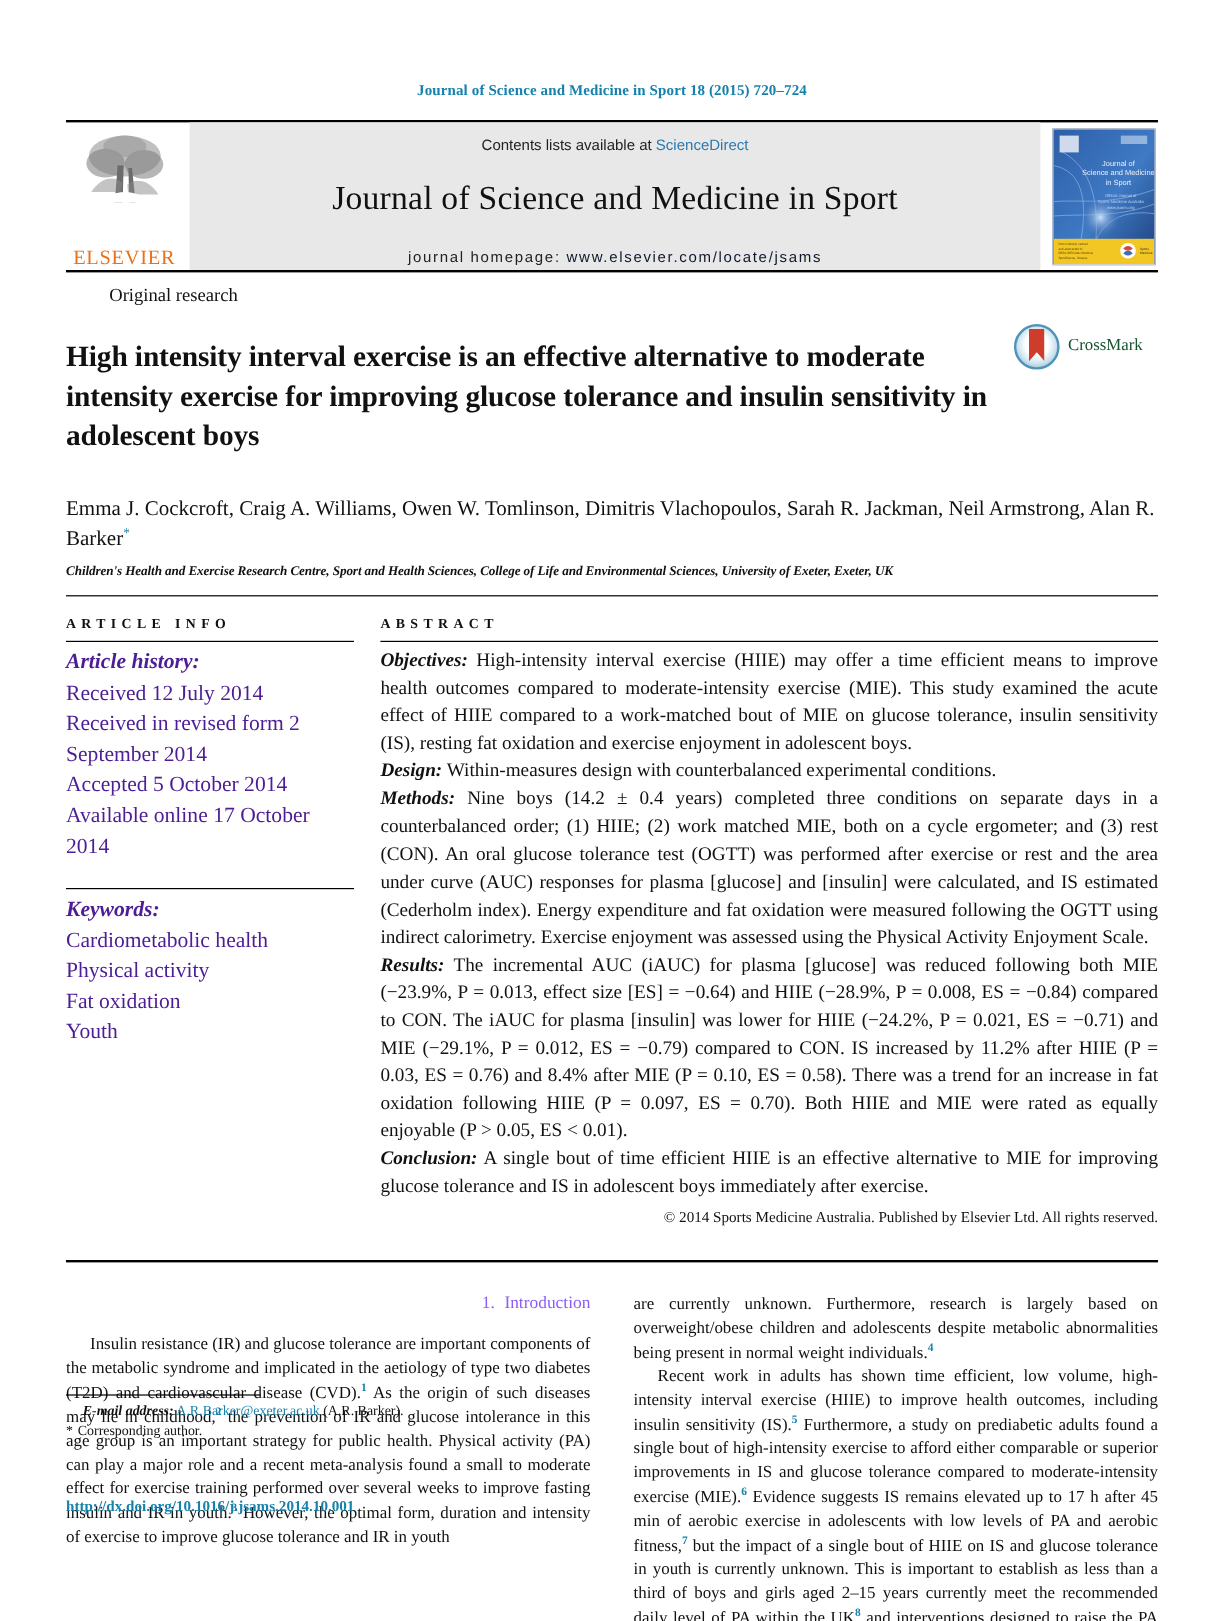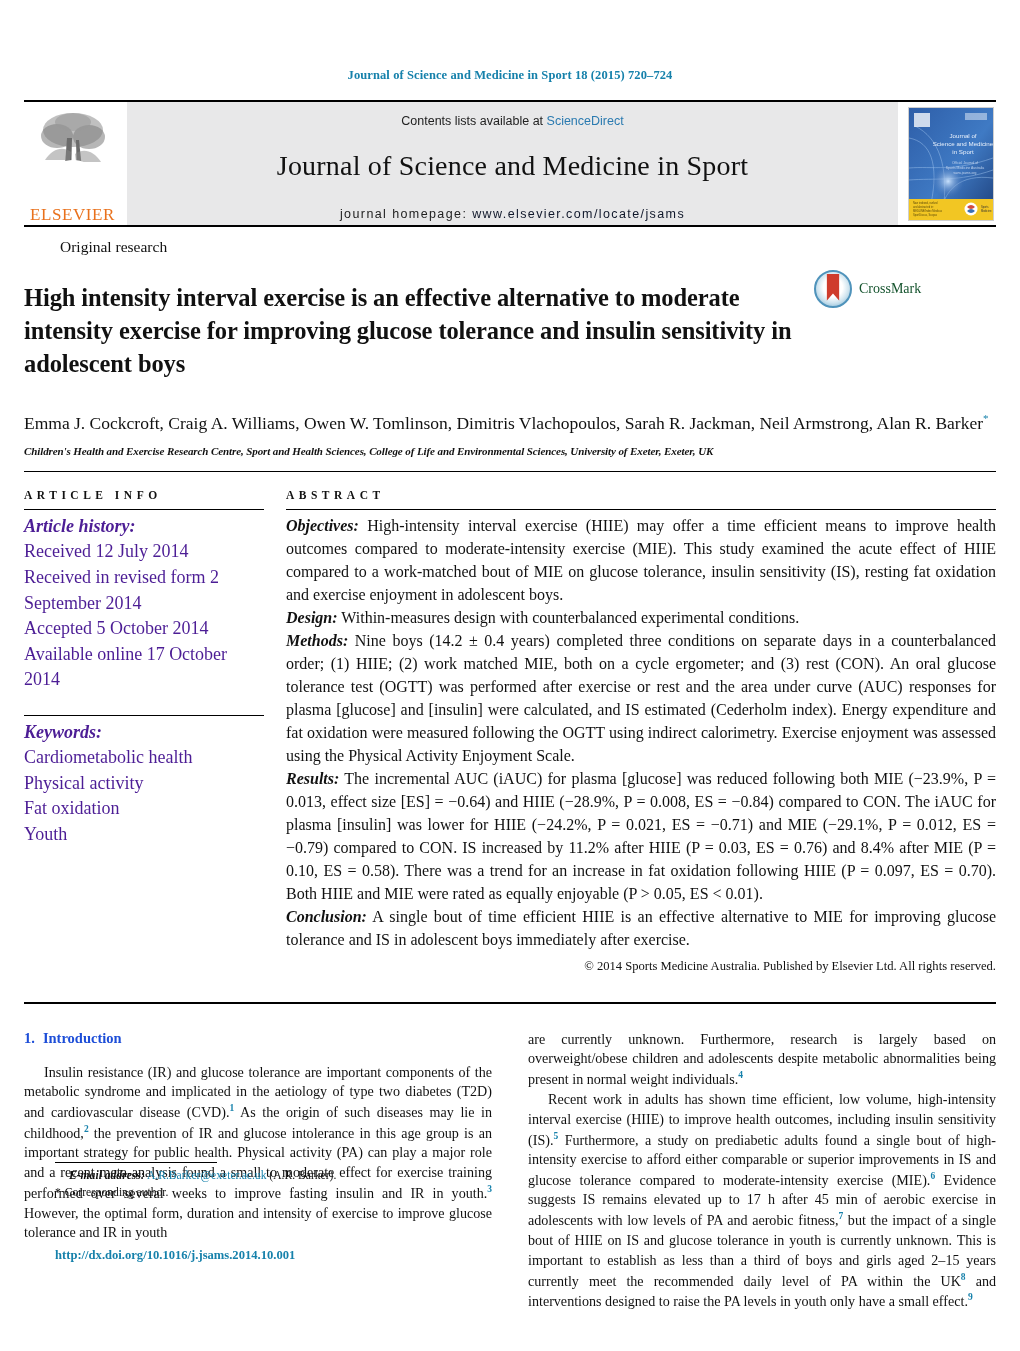--- a/index.html
+++ b/index.html
@@ -13,21 +13,21 @@
     font-family: "Liberation Serif", serif;
     color: #000000;
     position: relative;
     overflow: hidden;
   }
   .page {
     width: 1020px;
     height: 1030px;
     position: relative;
     box-sizing: border-box;
-    padding: 0 24px;
+    padding: 0 55px;
   }
 
   
   .running-head {
     text-align: center;
     color: #1681ab;
     font-family: "Liberation Serif", serif;
     font-weight: bold;
     font-size: 12.5px;
     padding-top: 68px;
@@ -275,24 +275,25 @@
     display: flex;
     margin-top: 26px;
     column-gap: 36px;
   }
   .bcol {
     flex: 1 1 0;
     min-width: 0;
   }
   .h2 {
     font-family: "Liberation Serif", serif;
-    font-weight: bold;
+    font-weight: normal;
     font-size: 14.5px;
-    color: #1d4ed8;
+    color: #8b5cf6;
     margin-bottom: 16px;
+    text-align: right;
   }
   .h2 .num { margin-right: 8px; }
   .para {
     font-family: "Liberation Serif", serif;
     font-size: 14.1px;
     line-height: 1.41;
     text-align: justify;
     color: #111;
     margin: 0;
     text-indent: 20px;

